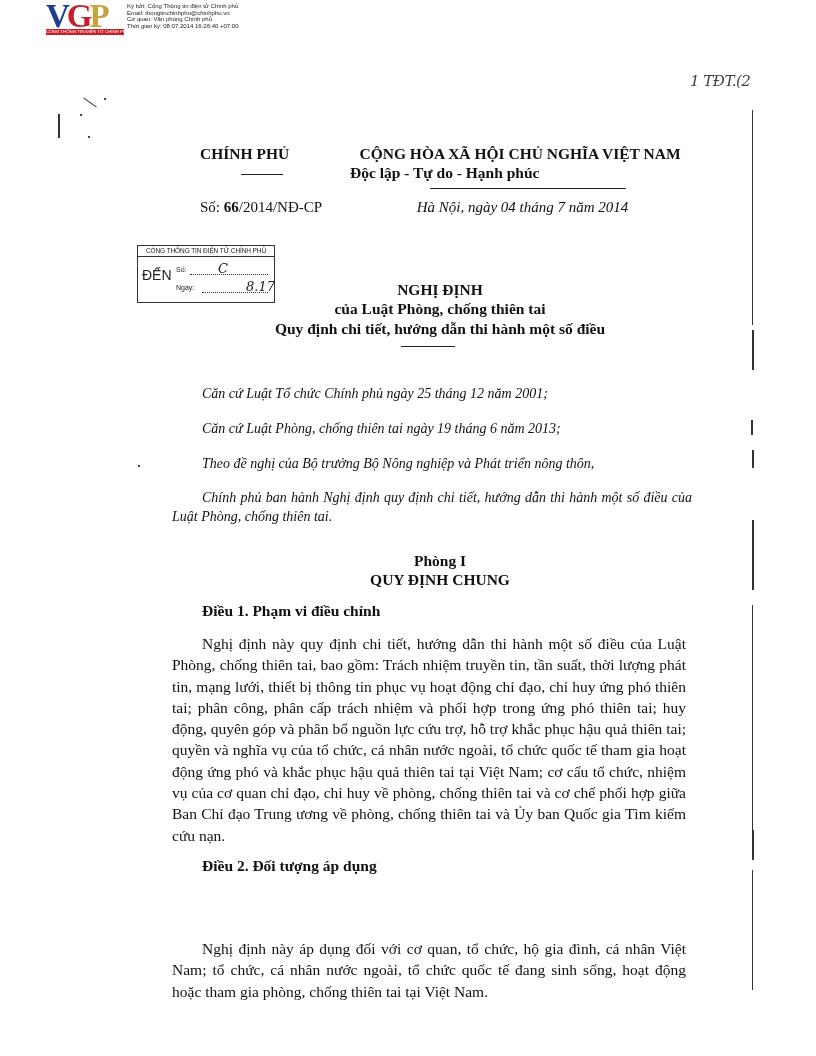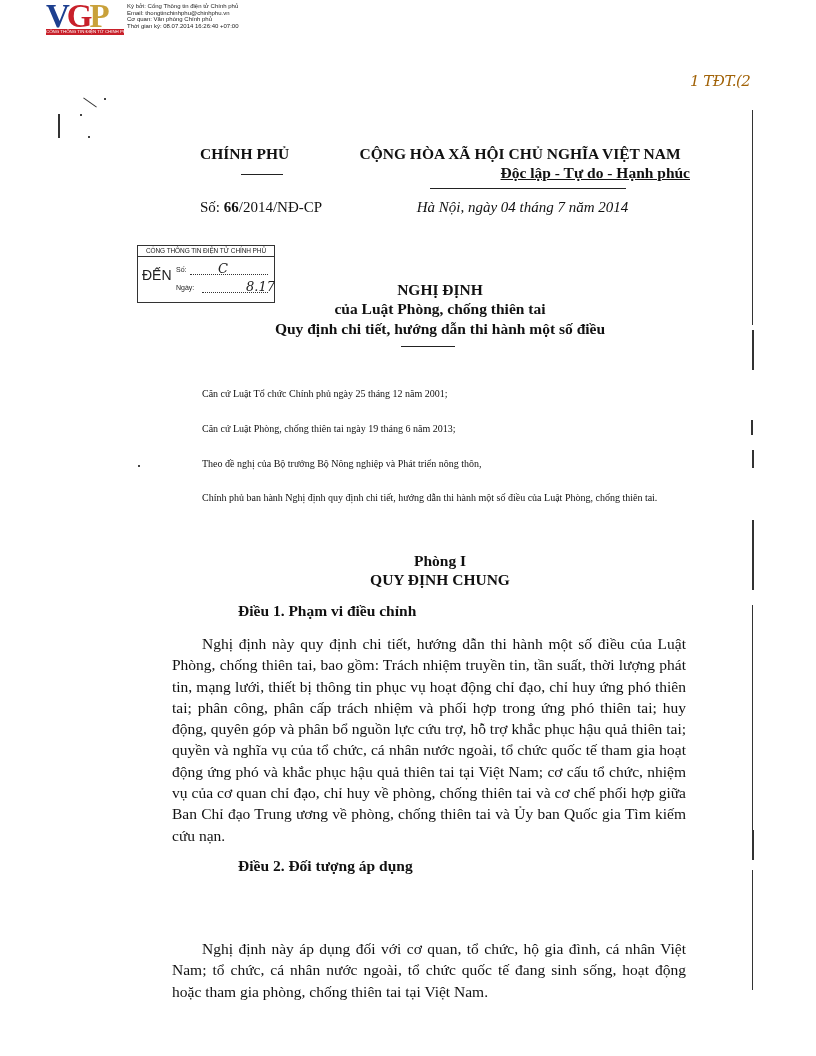--- a/index.html
+++ b/index.html
@@ -12,31 +12,31 @@
   
   .vgp-logo { left: 46px; top: 3px; width: 78px; height: 34px; }
   .vgp-letters { position: absolute; left: 0; top: -4px; font-family: "Liberation Serif", serif; font-size: 33px; font-weight: bold; letter-spacing: -3px; line-height: 34px; }
   .vgp-v { color: #1d3f8f; }
   .vgp-g { color: #c8202a; }
   .vgp-p { color: #c9a13a; }
   .vgp-band { position: absolute; left: 0; bottom: 2px; width: 78px; height: 6px; background: #c8202a; color: #fff; font-family: "Liberation Sans", sans-serif; font-size: 4.4px; line-height: 6px; text-align: center; white-space: nowrap; overflow: hidden; }
   .sig-info { left: 127px; top: 3px; font-family: "Liberation Sans", sans-serif; font-size: 6px; line-height: 6.6px; color: #222; white-space: nowrap; }
 
   
-  .hand-note { left: 690px; top: 72px; font-family: "DejaVu Serif", serif; font-style: italic; font-size: 15px; color: #a16207; letter-spacing: -0.5px; }
+  .hand-note { left: 690px; top: 72px; font-family: "DejaVu Serif", serif; font-style: italic; font-size: 15px; color: #404040; letter-spacing: -0.5px; }
 
   
   .edge-line { width: 2px; background: #333; }
   .speck { width: 2px; height: 2px; background: #444; }
 
   
   .issuer { left: 200px; top: 145px; width: 120px; font-weight: bold; font-size: 15.5px; }
   .issuer-rule { left: 241px; top: 174px; width: 42px; height: 1px; background: #222; }
   .nation { left: 350px; top: 145px; width: 340px; text-align: center; font-weight: bold; font-size: 15.5px; }
-  .motto { left: 350px; top: 164px; width: 340px; text-align: right; font-weight: bold; font-size: 15.5px; text-decoration: underline; }
+  .motto { left: 350px; top: 164px; width: 340px; text-align: left; font-weight: bold; font-size: 15.5px; }
   .motto-rule { left: 430px; top: 188px; width: 196px; height: 1px; background: #222; }
   .doc-number { left: 200px; top: 199px; font-size: 15px; }
   .doc-number b { font-weight: bold; }
   .place-date { left: 350px; top: 199px; width: 345px; text-align: center; font-style: italic; font-size: 15px; }
 
   
   .stamp { left: 137px; top: 245px; width: 136px; height: 56px; border: 1px solid #333; font-family: "Liberation Sans", sans-serif; color: #222; }
   .stamp-head { position: absolute; left: 0; top: 1px; width: 136px; text-align: center; font-size: 6.5px; border-bottom: 1px solid #333; padding-bottom: 2px; letter-spacing: -0.1px; }
   .stamp-den { position: absolute; left: 4px; top: 21px; font-size: 14px; }
   .stamp-so { position: absolute; left: 38px; top: 20px; font-size: 7px; }
@@ -45,28 +45,28 @@
   .stamp-dots2 { position: absolute; left: 64px; top: 46px; width: 66px; border-bottom: 1px dotted #333; }
   .stamp-val1 { position: absolute; left: 80px; top: 15px; font-family: "DejaVu Serif", serif; font-style: italic; font-size: 13px; }
   .stamp-val2 { position: absolute; left: 76px; top: 33px; font-family: "DejaVu Serif", serif; font-style: italic; font-size: 13px; margin-left: 32px; }
 
   
   .doc-type { left: 250px; top: 281px; width: 380px; text-align: center; font-weight: bold; font-size: 15.5px; }
   .doc-subject { left: 230px; top: 299px; width: 420px; text-align: center; font-weight: bold; font-size: 15.5px; line-height: 20px; }
   .title-rule { left: 401px; top: 346px; width: 54px; height: 1px; background: #222; }
 
   
-  .preamble { left: 172px; width: 520px; font-size: 10px; line-height: 19px; }
+  .preamble { left: 172px; width: 520px; font-style: italic; font-size: 14px; line-height: 19px; }
   .indent { text-indent: 30px; }
 
   
   .chapter { left: 250px; top: 551px; width: 380px; text-align: center; font-weight: bold; font-size: 15.5px; line-height: 19px; }
 
   
-  .art-heading { left: 202px; font-weight: bold; font-size: 15.5px; margin-left: 36px; }
+  .art-heading { left: 202px; font-weight: bold; font-size: 15.5px; }
   .art-body { left: 172px; width: 514px; font-size: 15.5px; line-height: 21.3px; text-align: justify; text-indent: 30px; }
 </style>
 </head>
 <body>
 
 <div class="abs vgp-logo">
   <div class="vgp-letters"><span class="vgp-v">V</span><span class="vgp-g">G</span><span class="vgp-p">P</span></div>
   <div class="vgp-band">CỔNG THÔNG TIN ĐIỆN TỬ CHÍNH PHỦ</div>
 </div>
 <div class="abs sig-info">

